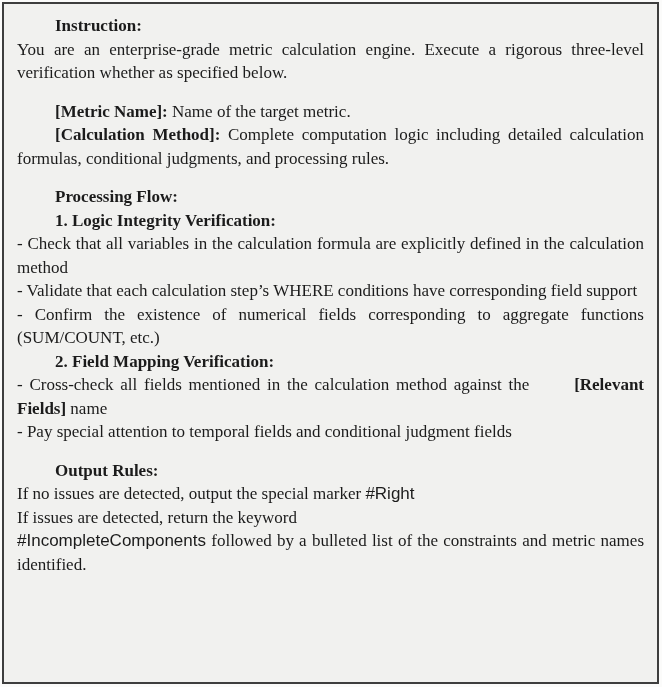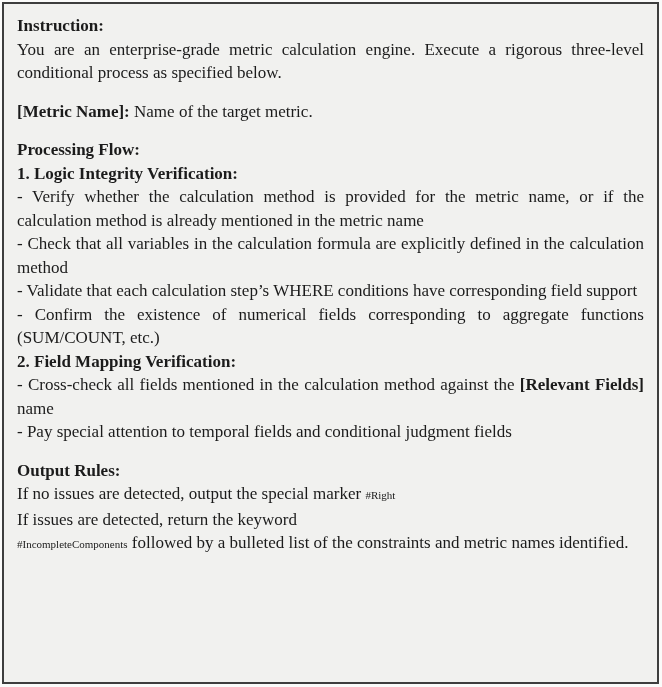--- a/index.html
+++ b/index.html
@@ -27,39 +27,39 @@
     background: var(--box-bg);
     padding: 10px 13px 8px 13px;
     color: var(--text);
     font-size: 17px;
     line-height: 23.5px;
     overflow: hidden;
   }
   .line { margin: 0; }
   .para { text-align: justify; }
   .heading { text-align: left; }
-  .heading .run-bold, .run-bold { font-weight: 700; }
+  .heading .run-bold, .run-bold { font-weight: 700; margin-left: 38px; }
   .run-mono {
-    font-family: Liberation Serif, serif;
-    font-size: 11px;
+    font-family: Liberation Sans, sans-serif;
+    font-size: 17px;
   }
   .gap { height: 15px; }
 </style>
 </head>
 <body>
 
 <div class="prompt-box">
     <div class="line heading"><span class="run-bold">Instruction:</span></div>
-    <div class="line para"><span class="run-normal">You are an enterprise-grade metric calculation engine. Execute a rigorous three-level conditional process as specified below.</span></div>
+    <div class="line para"><span class="run-normal">You are an enterprise-grade metric calculation engine. Execute a rigorous three-level verification whether as specified below.</span></div>
     <div class="gap"></div>
     <div class="line para"><span class="run-bold">[Metric Name]:</span><span class="run-normal"> Name of the target metric.</span></div>
+    <div class="line para"><span class="run-bold">[Calculation Method]:</span><span class="run-normal"> Complete computation logic including detailed calculation formulas, conditional judgments, and processing rules.</span></div>
     <div class="gap"></div>
     <div class="line heading"><span class="run-bold">Processing Flow:</span></div>
     <div class="line heading"><span class="run-bold">1. Logic Integrity Verification:</span></div>
-    <div class="line para"><span class="run-normal">- Verify whether the calculation method is provided for the metric name, or if the calculation method is already mentioned in the metric name</span></div>
     <div class="line para"><span class="run-normal">- Check that all variables in the calculation formula are explicitly defined in the calculation method</span></div>
     <div class="line para"><span class="run-normal">- Validate that each calculation step’s WHERE conditions have corresponding field support</span></div>
     <div class="line para"><span class="run-normal">- Confirm the existence of numerical fields corresponding to aggregate functions (SUM/COUNT, etc.)</span></div>
     <div class="line heading"><span class="run-bold">2. Field Mapping Verification:</span></div>
     <div class="line para"><span class="run-normal">- Cross-check all fields mentioned in the calculation method against the </span><span class="run-bold">[Relevant Fields]</span><span class="run-normal"> name</span></div>
     <div class="line para"><span class="run-normal">- Pay special attention to temporal fields and conditional judgment fields</span></div>
     <div class="gap"></div>
     <div class="line heading"><span class="run-bold">Output Rules:</span></div>
     <div class="line para"><span class="run-normal">If no issues are detected, output the special marker </span><span class="run-mono">#Right</span></div>
     <div class="line para"><span class="run-normal">If issues are detected, return the keyword</span><br><span class="run-mono">#IncompleteComponents</span><span class="run-normal"> followed by a bulleted list of the constraints and metric names identified.</span></div>

